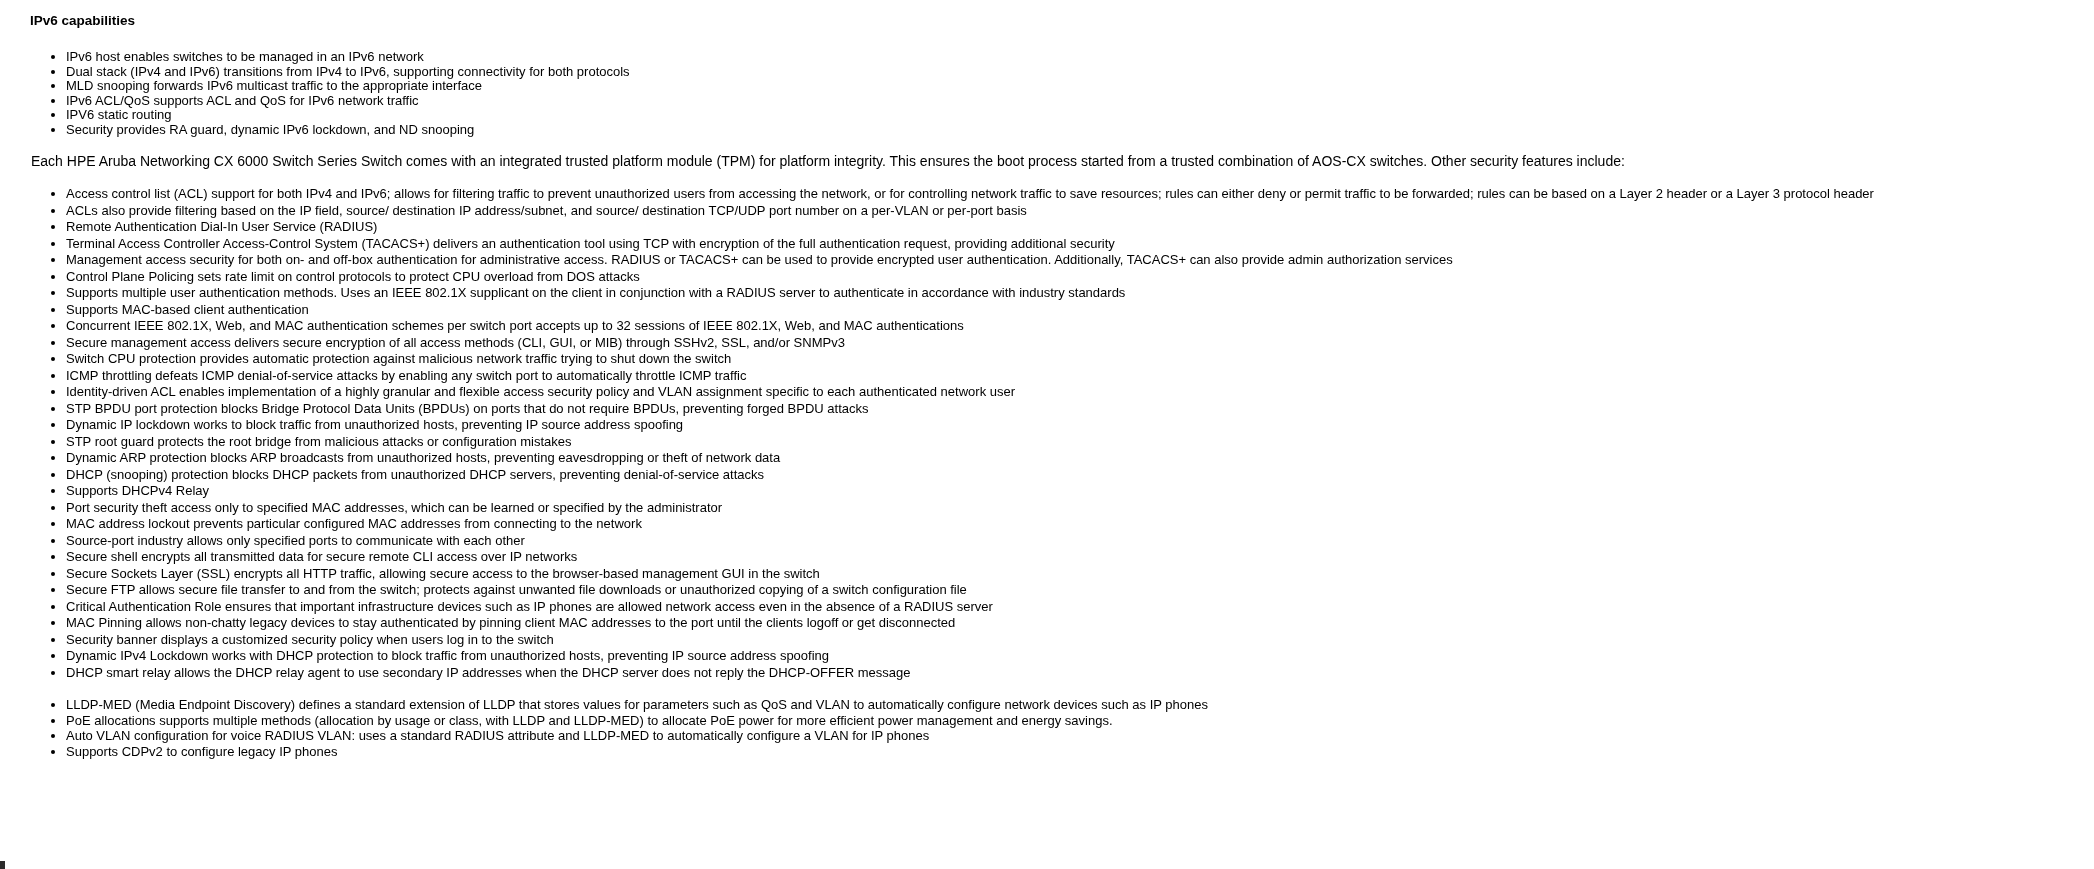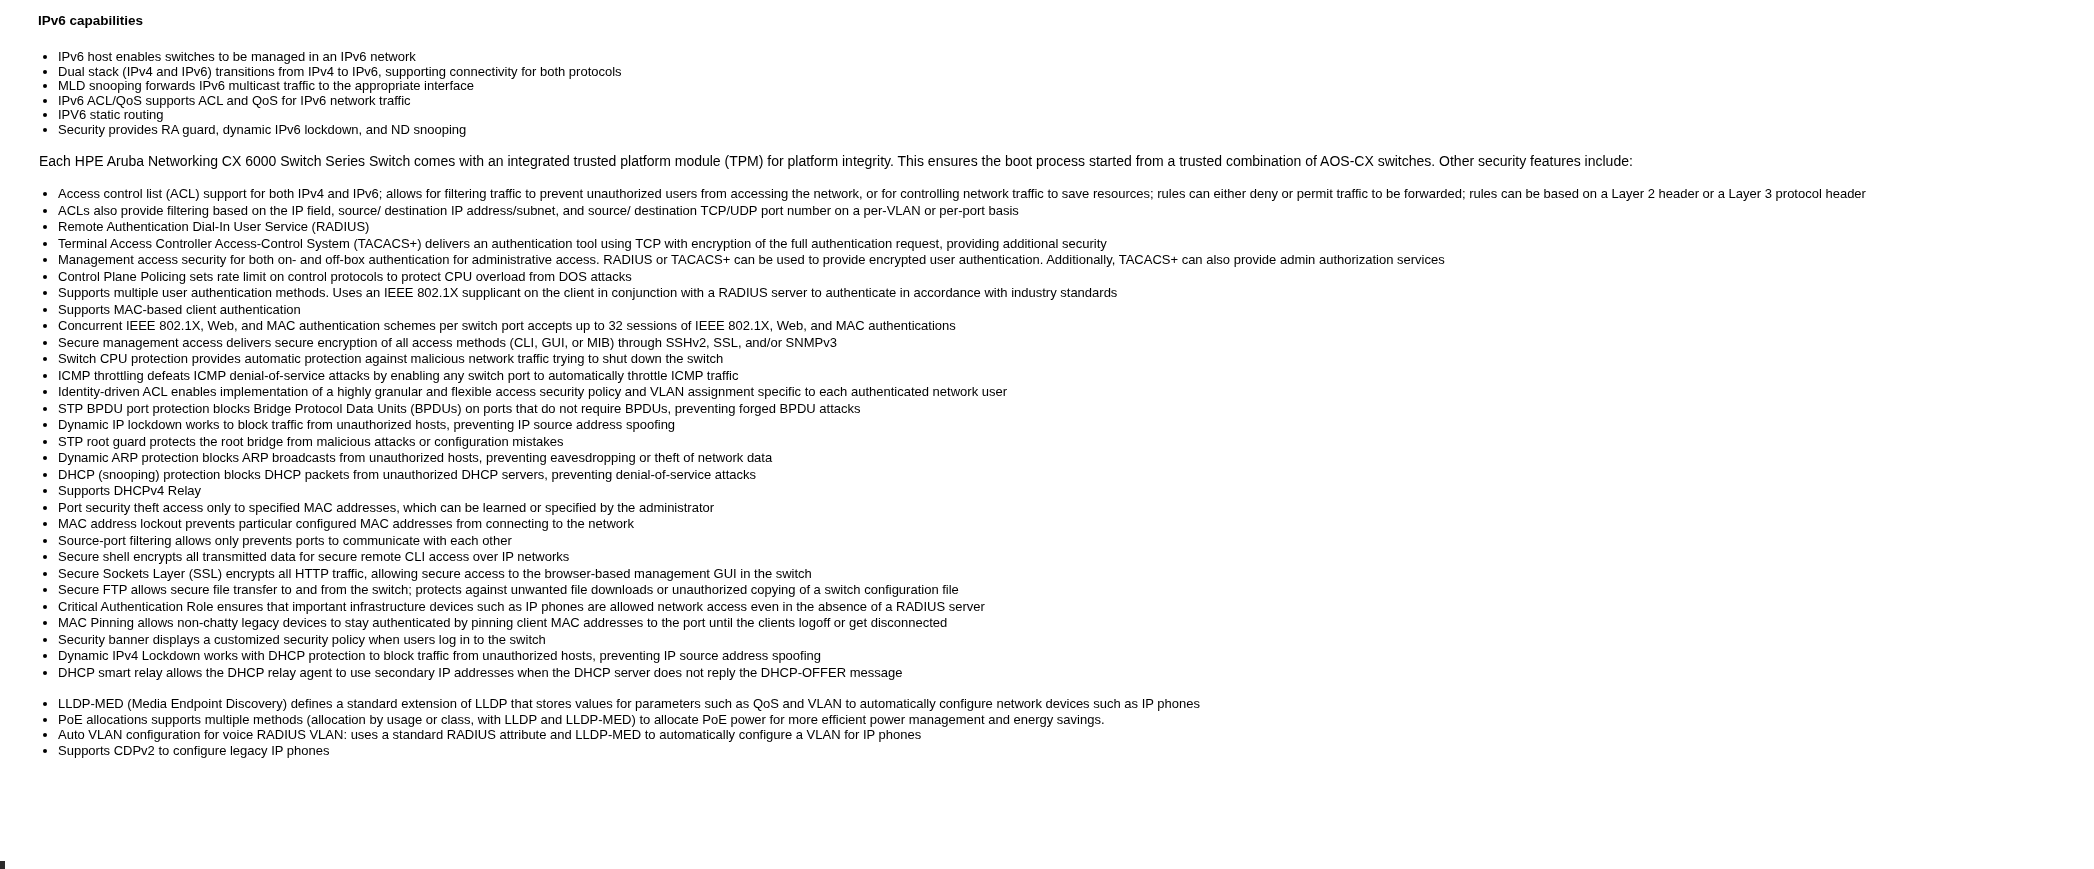--- a/index.html
+++ b/index.html
@@ -10,37 +10,37 @@
   body {
     width: 2094px;
     height: 869px;
     overflow: hidden;
     position: relative;
     font-family: "Liberation Sans", sans-serif;
     color: #000000;
     -webkit-font-smoothing: antialiased;
   }
   .doc {
-    padding: 14px 6px 0 38px;
+    padding: 14px 6px 0 30px;
   }
   .section-heading {
     font-size: 13.5px;
     font-weight: bold;
     line-height: 14px;
     margin: 0;
     white-space: nowrap;
   }
   .intro-paragraph {
     font-size: 14px;
     line-height: 14px;
     margin: 17px 0 0 1px;
     white-space: nowrap;
   }
   ul.bullet-list {
-    margin: 0;
+    margin: 16px;
     padding: 0 0 0 20px;
     list-style-type: disc;
   }
   ul.bullet-list li {
     font-size: 13px;
     white-space: nowrap;
   }
   ul.ipv6-list { margin-top: 22px; }
   ul.ipv6-list li { line-height: 14.5px; }
   .heading-security { margin-top: 48px; }
@@ -92,21 +92,21 @@
         <li>ICMP throttling defeats ICMP denial-of-service attacks by enabling any switch port to automatically throttle ICMP traffic</li>
         <li>Identity-driven ACL enables implementation of a highly granular and flexible access security policy and VLAN assignment specific to each authenticated network user</li>
         <li>STP BPDU port protection blocks Bridge Protocol Data Units (BPDUs) on ports that do not require BPDUs, preventing forged BPDU attacks</li>
         <li>Dynamic IP lockdown works to block traffic from unauthorized hosts, preventing IP source address spoofing</li>
         <li>STP root guard protects the root bridge from malicious attacks or configuration mistakes</li>
         <li>Dynamic ARP protection blocks ARP broadcasts from unauthorized hosts, preventing eavesdropping or theft of network data</li>
         <li>DHCP (snooping) protection blocks DHCP packets from unauthorized DHCP servers, preventing denial-of-service attacks</li>
         <li>Supports DHCPv4 Relay</li>
         <li>Port security theft access only to specified MAC addresses, which can be learned or specified by the administrator</li>
         <li>MAC address lockout prevents particular configured MAC addresses from connecting to the network</li>
-        <li>Source-port filtering allows only prevents ports to communicate with each other</li>
+        <li>Source-port industry allows only specified ports to communicate with each other</li>
         <li>Secure shell encrypts all transmitted data for secure remote CLI access over IP networks</li>
         <li>Secure Sockets Layer (SSL) encrypts all HTTP traffic, allowing secure access to the browser-based management GUI in the switch</li>
         <li>Secure FTP allows secure file transfer to and from the switch; protects against unwanted file downloads or unauthorized copying of a switch configuration file</li>
         <li>Critical Authentication Role ensures that important infrastructure devices such as IP phones are allowed network access even in the absence of a RADIUS server</li>
         <li>MAC Pinning allows non-chatty legacy devices to stay authenticated by pinning client MAC addresses to the port until the clients logoff or get disconnected</li>
         <li>Security banner displays a customized security policy when users log in to the switch</li>
         <li>Dynamic IPv4 Lockdown works with DHCP protection to block traffic from unauthorized hosts, preventing IP source address spoofing</li>
         <li>DHCP smart relay allows the DHCP relay agent to use secondary IP addresses when the DHCP server does not reply the DHCP-OFFER message</li>
       </ul>
   </div>

